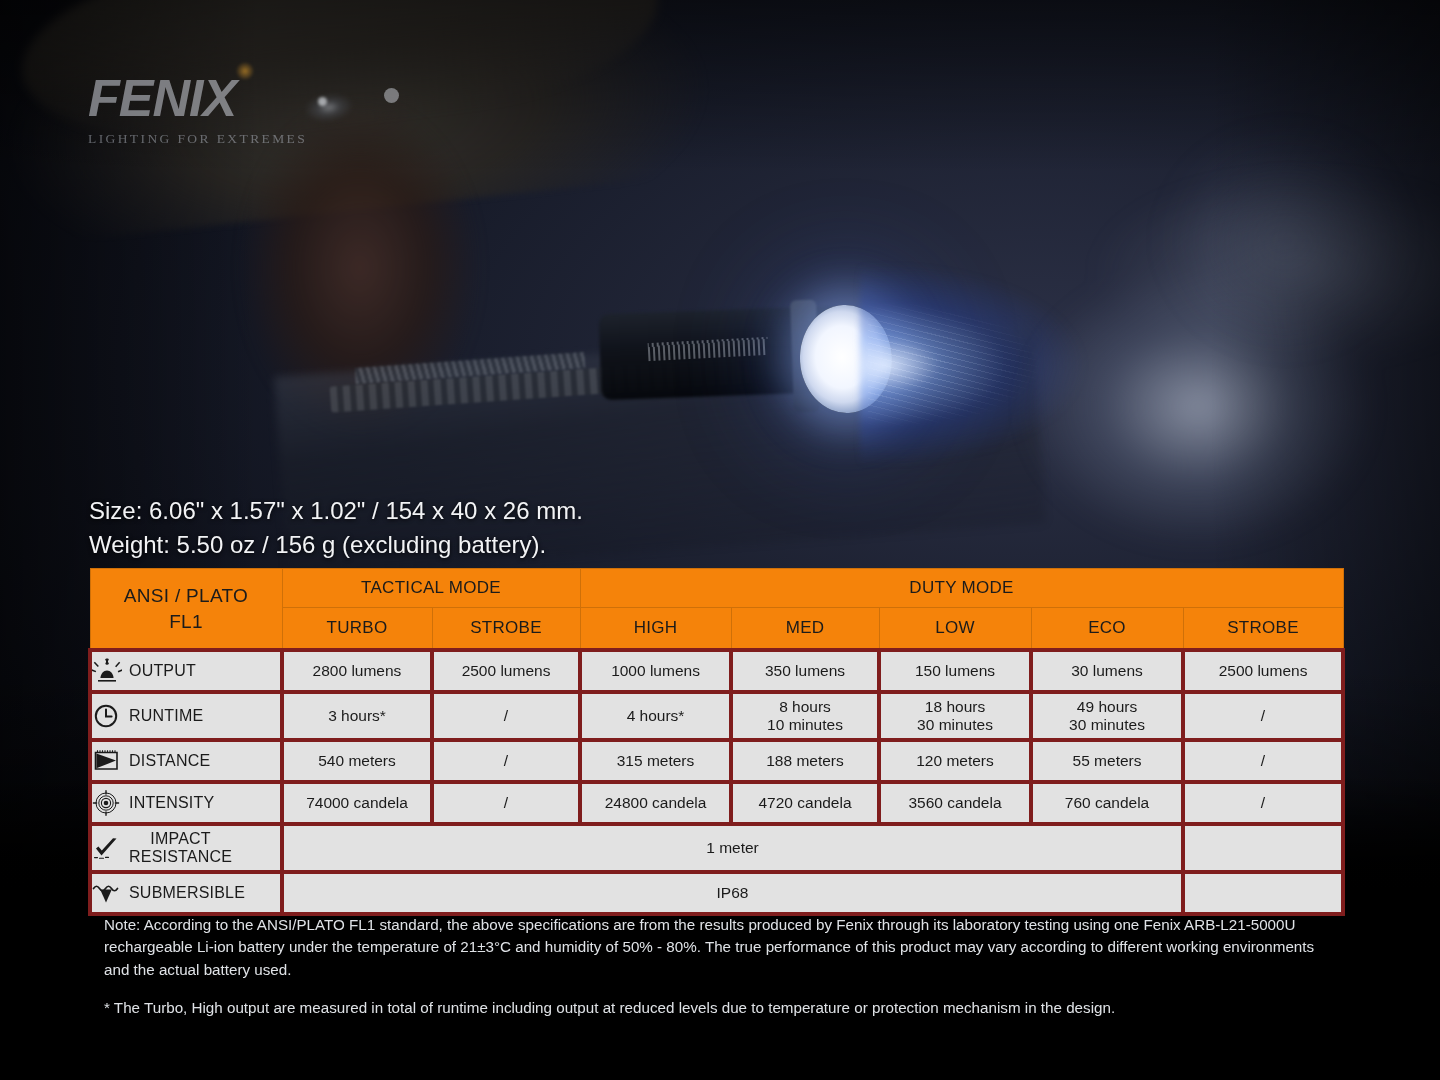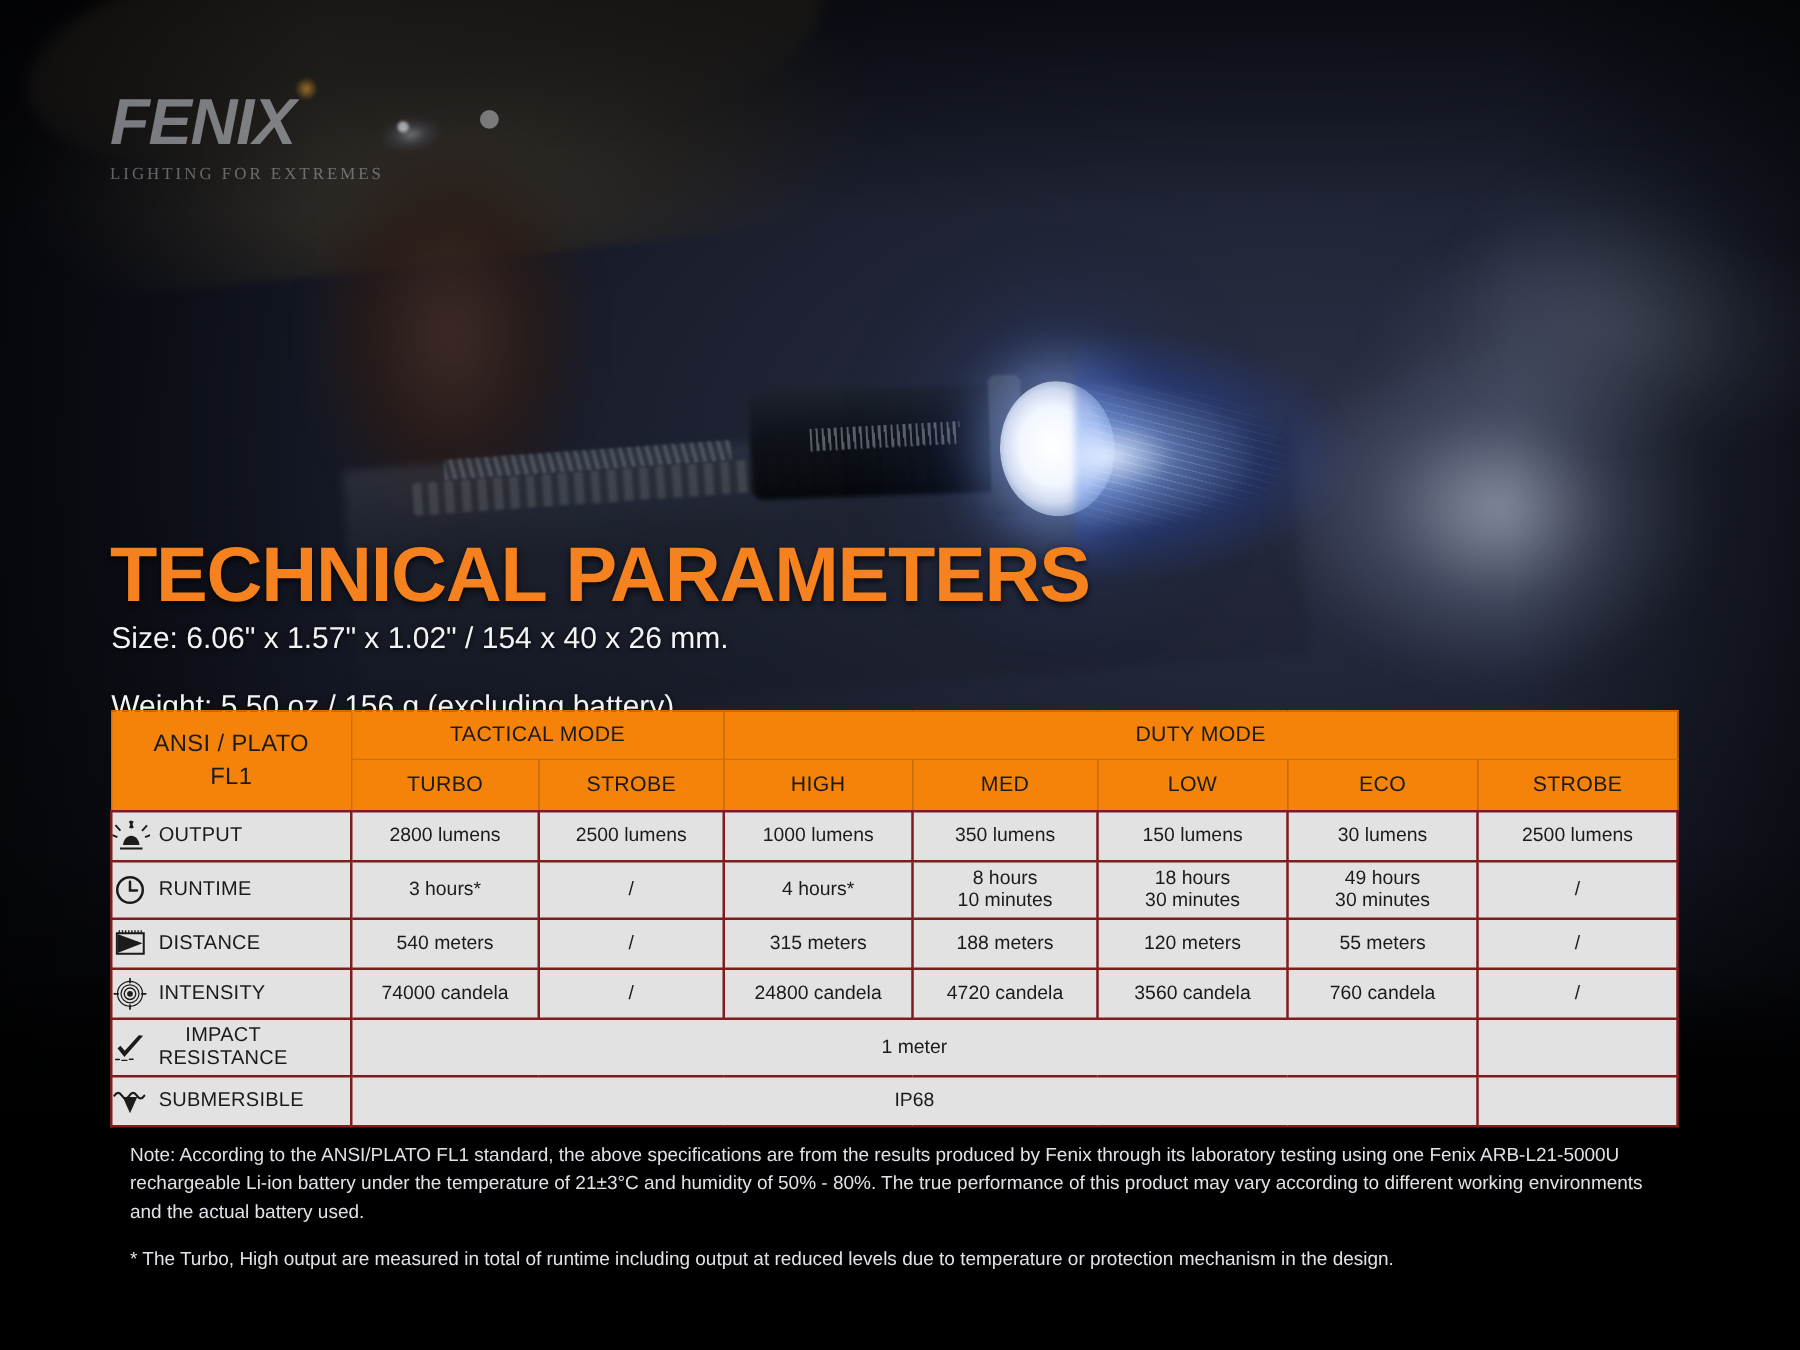--- a/index.html
+++ b/index.html
@@ -146,30 +146,30 @@
     position:absolute;left:88px;top:430px;
     font-size:62px;font-weight:bold;letter-spacing:-1px;
     color:#F5821F;line-height:1;
     text-shadow:0 2px 6px rgba(0,0,0,.75);
   }
   .subline{
     position:absolute;left:89px;font-size:24px;color:#f2f3f5;
     text-shadow:0 1px 4px rgba(0,0,0,.9);
   }
   .subline.a{top:497px;}
-  .subline.b{top:531px;margin-top:21px;}
+  .subline.b{top:531px;}
 
   
   .spec-table{
     position:absolute;left:88px;top:568px;width:1253px;
     border-collapse:collapse;table-layout:fixed;
     font-size:15.5px;
   }
   .spec-table td,.spec-table th{
-    border:2px solid #7f1d1d;
+    border:4px solid #7f1d1d;
     padding:0;
     text-align:center;
     vertical-align:middle;
     color:#1b1b1b;
     font-weight:normal;
   }
   .hd{
     background:#F5830A;
     color:#231a10;
     font-weight:bold;
@@ -235,21 +235,20 @@
   <div class="bg-vign"></div>
   <div class="bg-bottomfade"></div>
   <div class="bg-bottomblack"></div>
 
   <div class="logo">
     <div class="logo-word">FENIX</div>
     <div class="logo-dot"></div>
     <div class="logo-tag">LIGHTING FOR EXTREMES</div>
   </div>
 
-  <div class="title">TECHNICAL PARAMETERS</div>
   <div class="subline a">Size: 6.06" x 1.57" x 1.02" / 154 x 40 x 26 mm.</div>
   <div class="subline b">Weight: 5.50 oz / 156 g (excluding battery).</div>
 
   <table class="spec-table">
     <colgroup>
       <col class="c0">
         <col class="c1">
         <col class="c2">
         <col class="c3">
       <col class="c4">

